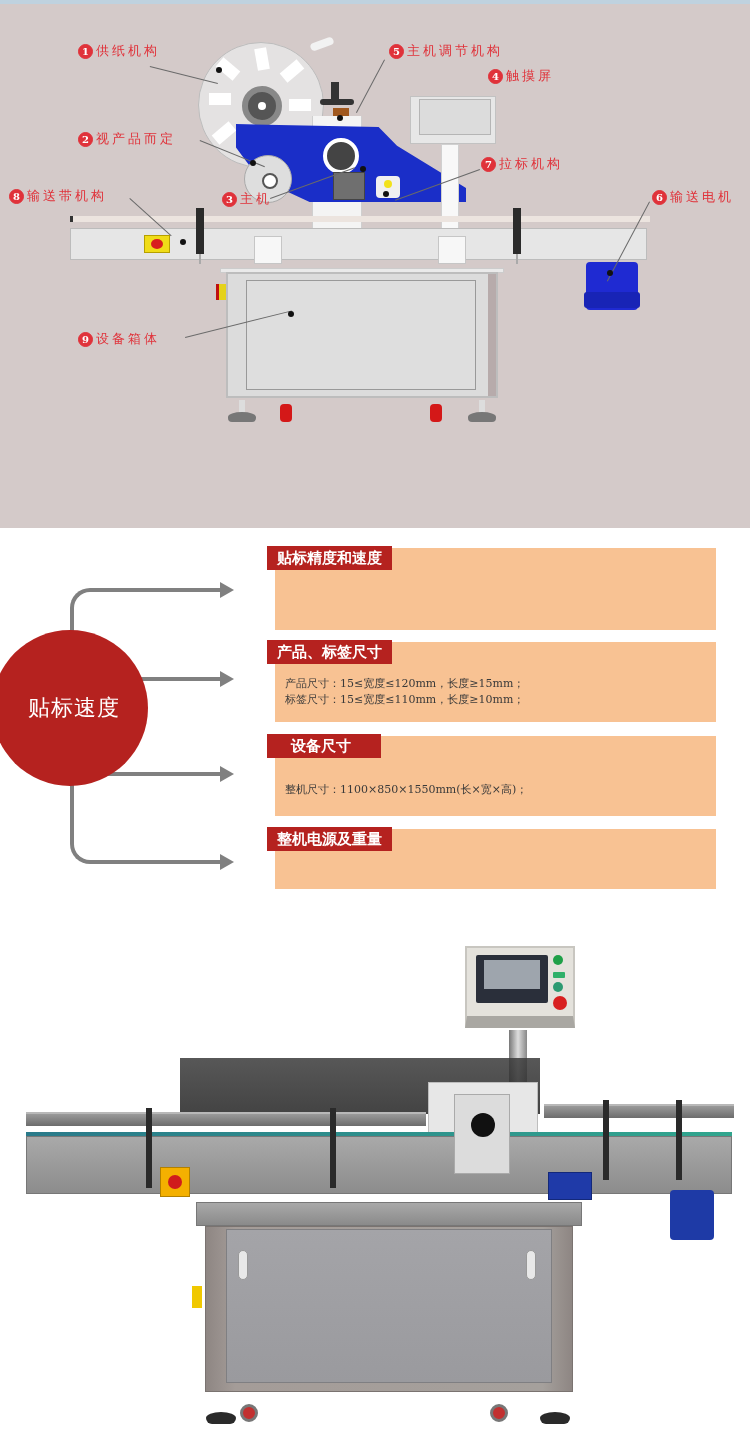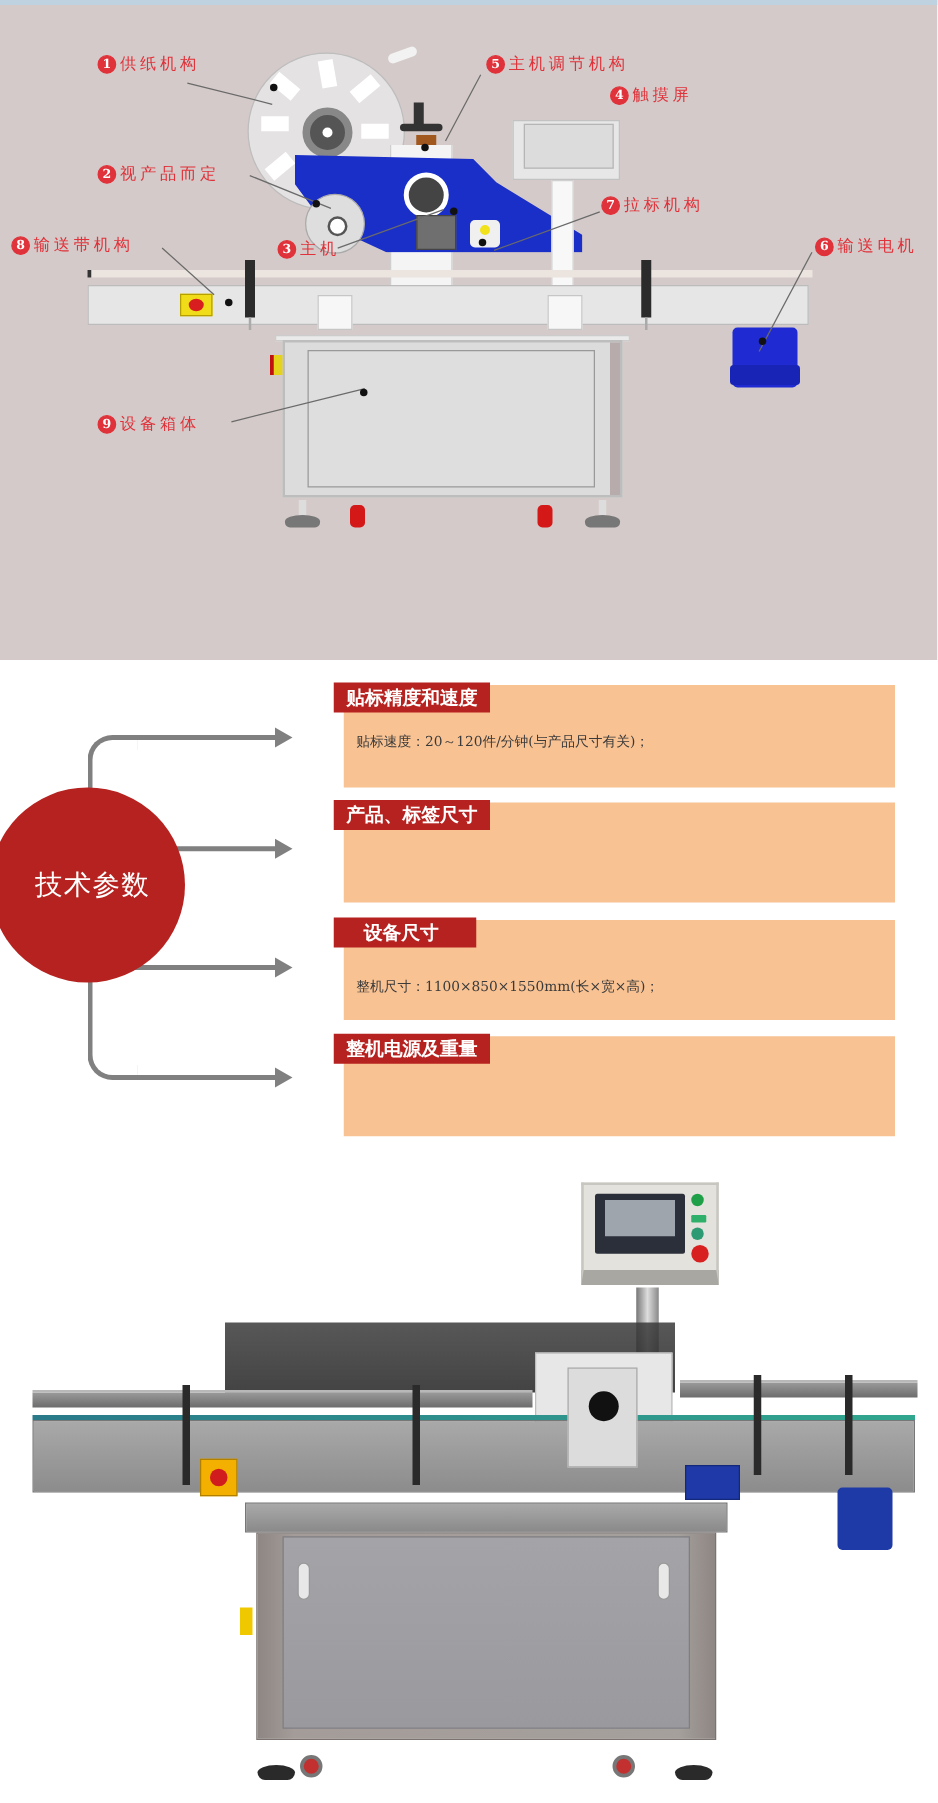--- a/index.html
+++ b/index.html
@@ -201,42 +201,45 @@
 <div class="arrow-line" style="left:108px;top:588px;width:112px;"></div>
 <div class="arrowhead" style="left:220px;top:582px;"></div>
 <div class="arrow-line" style="left:140px;top:677px;width:80px;"></div>
 <div class="arrowhead" style="left:220px;top:671px;"></div>
 <div class="arrow-line" style="left:100px;top:772px;width:120px;"></div>
 <div class="arrowhead" style="left:220px;top:766px;"></div>
 <div class="arrow-line" style="left:108px;top:860px;width:112px;"></div>
 <div class="arrowhead" style="left:220px;top:854px;"></div>
 
 <div class="circle">
-  <span>技术参数</span>
+  <span>贴标速度</span>
 </div>
 
 <div class="card" style="top:548px;height:82px;">
   <div class="card-title">贴标精度和速度</div>
   <div class="card-body" style="top:38px;">
-    <div>贴标速度：20～120件/分钟(与产品尺寸有关)；</div>
   </div>
 </div>
 
 <div class="card" style="top:642px;height:80px;">
   <div class="card-title">产品、标签尺寸</div>
+  <div class="card-body" style="top:34px;">
+    <div>产品尺寸：15≤宽度≤120mm，长度≥15mm；</div>
+    <div>标签尺寸：15≤宽度≤110mm，长度≥10mm；</div>
+  </div>
 </div>
 
 <div class="card" style="top:736px;height:80px;">
   <div class="card-title" style="padding:0 30px 0 24px;">设备尺寸</div>
   <div class="card-body" style="top:46px;">
     <div>整机尺寸：1100×850×1550mm(长×宽×高)；</div>
   </div>
 </div>
 
-<div class="card" style="top:829px;height:80px;">
+<div class="card" style="top:829px;height:60px;">
   <div class="card-title">整机电源及重量</div>
 </div>
 
 <div class="photo"></div>
 <div class="p-pole"></div>
 <div class="p-panel"></div>
 <div class="p-lcd"></div>
 <div class="p-btn" style="left:553px;top:955px;background:#1fa048;"></div>
 <div class="p-btn" style="left:553px;top:972px;background:#2fb06a;width:12px;height:6px;border-radius:1px;"></div>
 <div class="p-btn" style="left:553px;top:982px;background:#2c9a72;"></div>

